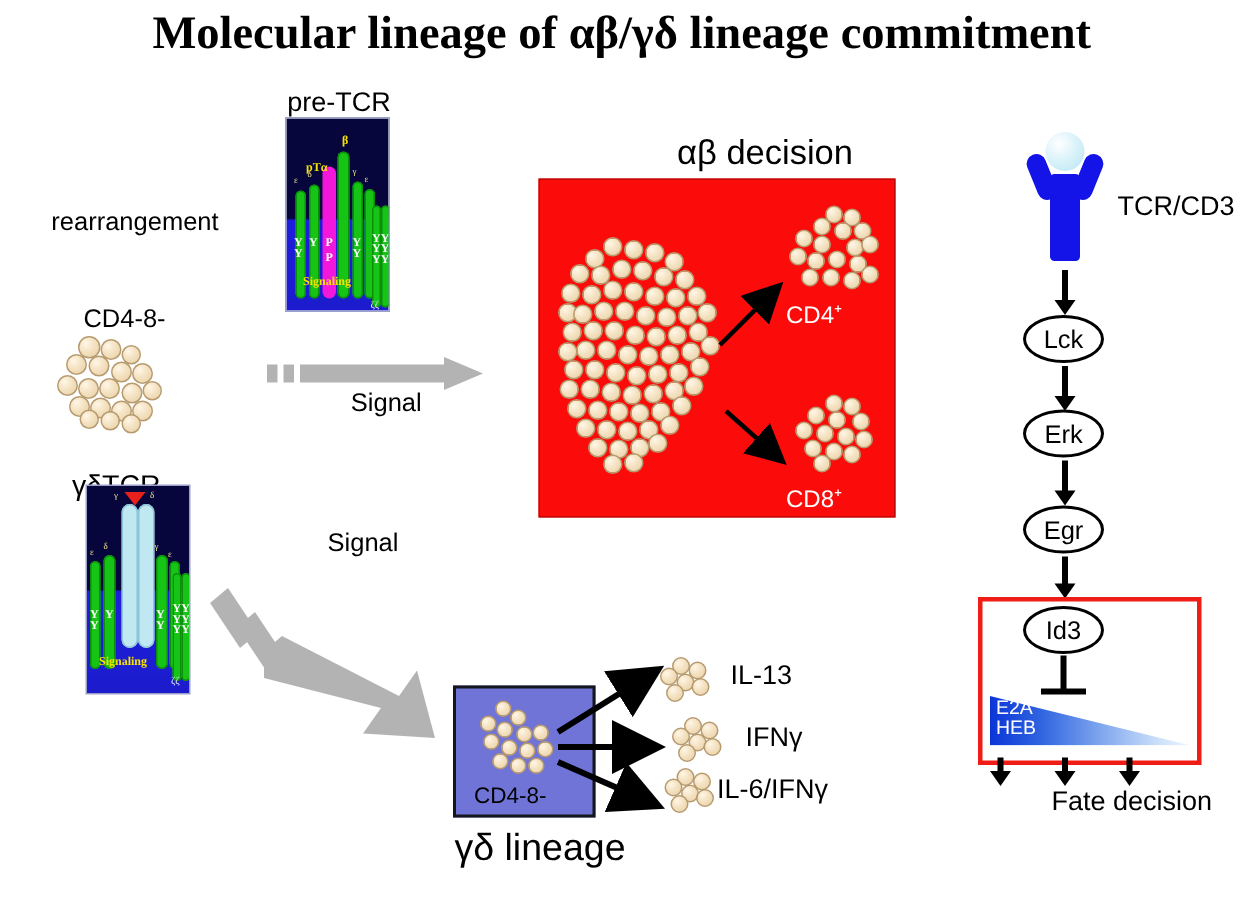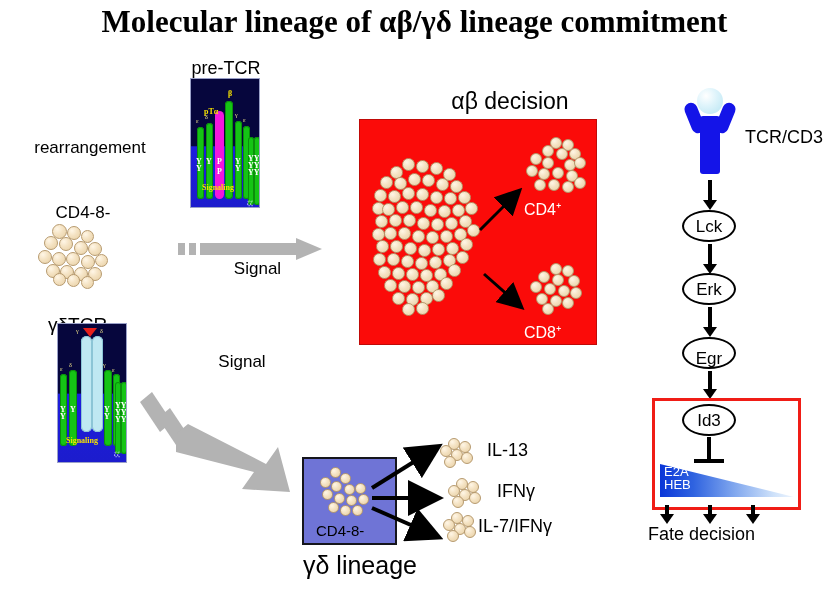--- a/index.html
+++ b/index.html
@@ -79,21 +79,21 @@
   }
   .vbar{position:absolute;background:#000;width:4px;}
   .vhead{position:absolute;width:0;height:0;border-left:7px solid transparent;border-right:7px solid transparent;border-top:10px solid #000;}
   #id3-redbox{left:652px;top:398px;width:149px;height:112px;border:3px solid #f01d16;box-sizing:border-box;}
   #e2a-triangle{
     position:absolute;left:660px;top:464px;width:134px;height:33px;
     background:linear-gradient(to right,#0a36d8 0%,#2f63e0 25%,#7fa6ee 55%,#cfe2fa 85%,#eef5fe 100%);
     clip-path:polygon(0 0,100% 100%,0 100%);
   }
   #e2a-text{left:664px;top:465px;color:#ffffff;font-size:13px;line-height:13px;font-weight:normal;}
-  #fate-decision{left:648px;top:524px;width:160px;text-align:left;font-size:18px;}
+  #fate-decision{left:648px;top:524px;width:160px;text-align:right;font-size:18px;}
   #tcrcd3-label{left:745px;top:127px;font-size:18px;white-space:nowrap;}
 
   
   #tcr-receptor{left:686px;top:88px;width:48px;height:88px;}
   #tcr-stem{position:absolute;left:14px;top:28px;width:20px;height:58px;background:#1414e8;border-radius:3px;}
   #tcr-armL{position:absolute;left:2px;top:14px;width:13px;height:32px;background:#1414e8;border-radius:7px;transform:rotate(-22deg);}
   #tcr-armR{position:absolute;left:33px;top:14px;width:13px;height:32px;background:#1414e8;border-radius:7px;transform:rotate(22deg);}
   #tcr-ball{position:absolute;left:11px;top:0px;width:26px;height:26px;border-radius:50%;
     background:radial-gradient(circle at 35% 30%,#ffffff 0%,#dff4fb 40%,#b6e4f2 100%);}
 
@@ -391,21 +391,21 @@
 <div class="abs txt" style="left:497px;top:481px;font-size:18px;">IFNγ</div>
 
 <div class="abs" style="left:443px;top:512px;width:32px;height:30px;">
   <div class="cell" style="left:8px;top:0;width:12px;height:12px;"></div>
   <div class="cell" style="left:19px;top:3px;width:12px;height:12px;"></div>
   <div class="cell" style="left:0px;top:7px;width:12px;height:12px;"></div>
   <div class="cell" style="left:11px;top:11px;width:12px;height:12px;"></div>
   <div class="cell" style="left:21px;top:14px;width:12px;height:12px;"></div>
   <div class="cell" style="left:4px;top:18px;width:12px;height:12px;"></div>
 </div>
-<div class="abs txt" style="left:478px;top:516px;font-size:18px;">IL-7/IFNγ</div>
+<div class="abs txt" style="left:478px;top:516px;font-size:18px;">IL-6/IFNγ</div>
 
 <div class="abs" id="tcr-receptor">
   <div id="tcr-armL"></div>
   <div id="tcr-armR"></div>
   <div id="tcr-stem"></div>
   <div id="tcr-ball"></div>
 </div>
 <div class="abs" id="tcrcd3-label">TCR/CD3</div>
 
 <div class="vbar" style="left:708px;top:180px;height:22px;"></div>
@@ -418,21 +418,21 @@
 <div class="vbar" style="left:708px;top:244px;height:22px;"></div>
 <div class="vhead" style="left:703px;top:264px;"></div>
 
 <div class="ellipse" style="left:682px;top:273px;width:54px;height:32px;">
   <span>Erk</span>
 </div>
 
 <div class="vbar" style="left:708px;top:307px;height:22px;"></div>
 <div class="vhead" style="left:703px;top:327px;"></div>
 
-<div class="ellipse" style="left:682px;top:337px;width:54px;height:32px;align-items:flex-end;">
+<div class="ellipse" style="left:682px;top:337px;width:54px;height:32px;">
   <span>Egr</span>
 </div>
 
 <div class="vbar" style="left:708px;top:371px;height:20px;"></div>
 <div class="vhead" style="left:703px;top:389px;"></div>
 
 <div class="abs" id="id3-redbox"></div>
 <div class="ellipse" style="left:682px;top:404px;width:54px;height:32px;">
   <span>Id3</span>
 </div>

